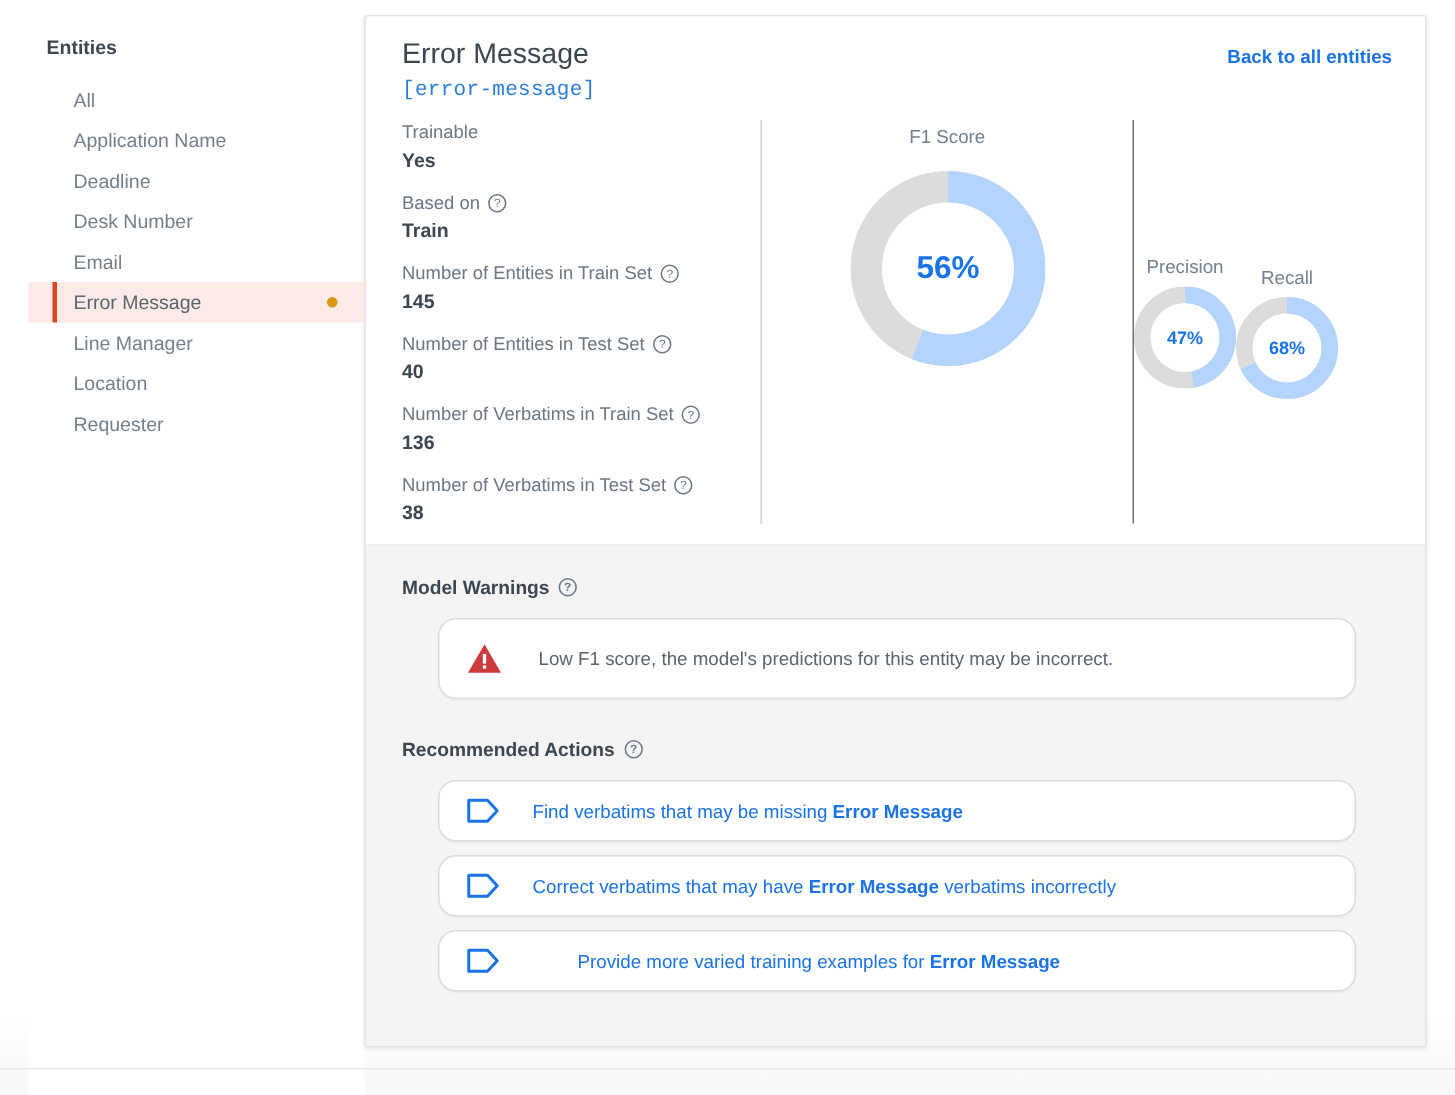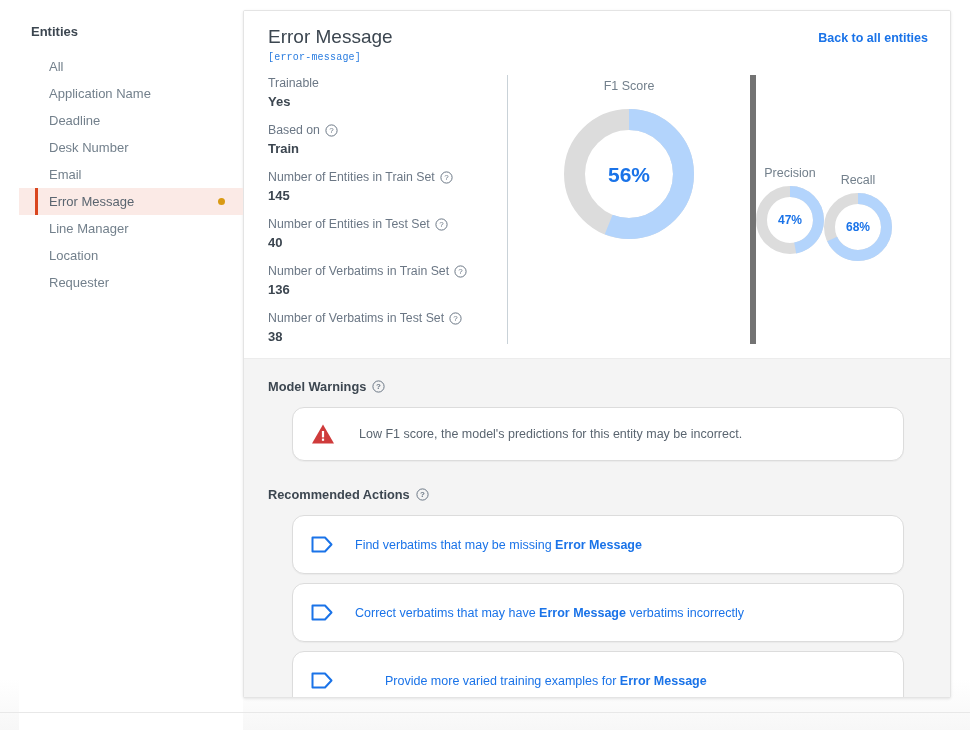--- a/index.html
+++ b/index.html
@@ -111,21 +111,21 @@
 
   .entity-title {
     font-size: 19px;
     color: #3c4650;
     font-weight: normal;
     line-height: 24px;
   }
 
   .entity-slug {
     font-family: "Liberation Mono", monospace;
-    font-size: 10px;
+    font-size: 14px;
     color: #2b7de0;
     margin-top: 3px;
     letter-spacing: 0.2px;
   }
 
   .back-link {
     font-size: 12.5px;
     font-weight: bold;
     color: #1a73e8;
     text-decoration: none;
@@ -173,21 +173,21 @@
     flex: 0 0 13px;
     position: relative;
     top: 0;
   }
   .help-icon svg { display: block; }
 
   
   .f1-col {
     flex: 1 1 auto;
     border-left: 1px solid #c9d2d8;
-    border-right: 6px solid #737373;
+    border-right: 1px solid #737373;
     display: flex;
     flex-direction: column;
     align-items: center;
     padding-top: 4px;
   }
 
   .metric-caption {
     font-size: 12.5px;
     color: #73808c;
   }
@@ -247,21 +247,21 @@
     display: flex;
     align-items: center;
   }
 
   .warning-text {
     font-size: 12.5px;
     color: #5a6570;
   }
 
   .action-panel {
-    height: 59px;
+    height: 41px;
     padding: 0 18px;
     margin-bottom: 9px;
     cursor: pointer;
   }
   .action-panel:last-child { margin-bottom: 7px; gap: 30px; }
 
   .tag-icon {
     flex: 0 0 22px;
     margin-right: 22px;
     display: flex;

